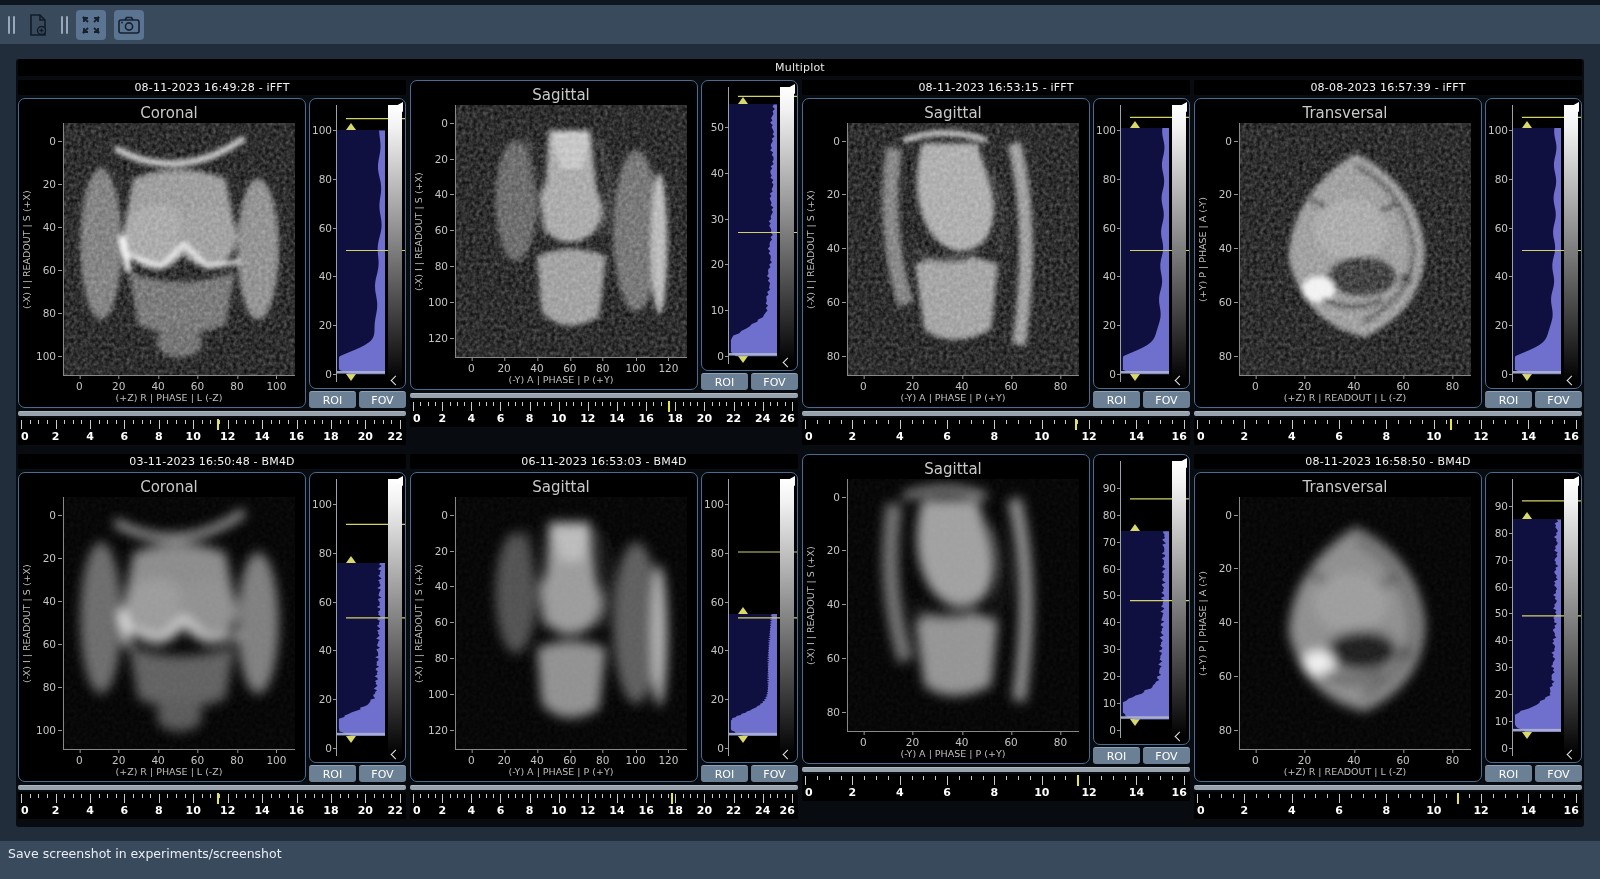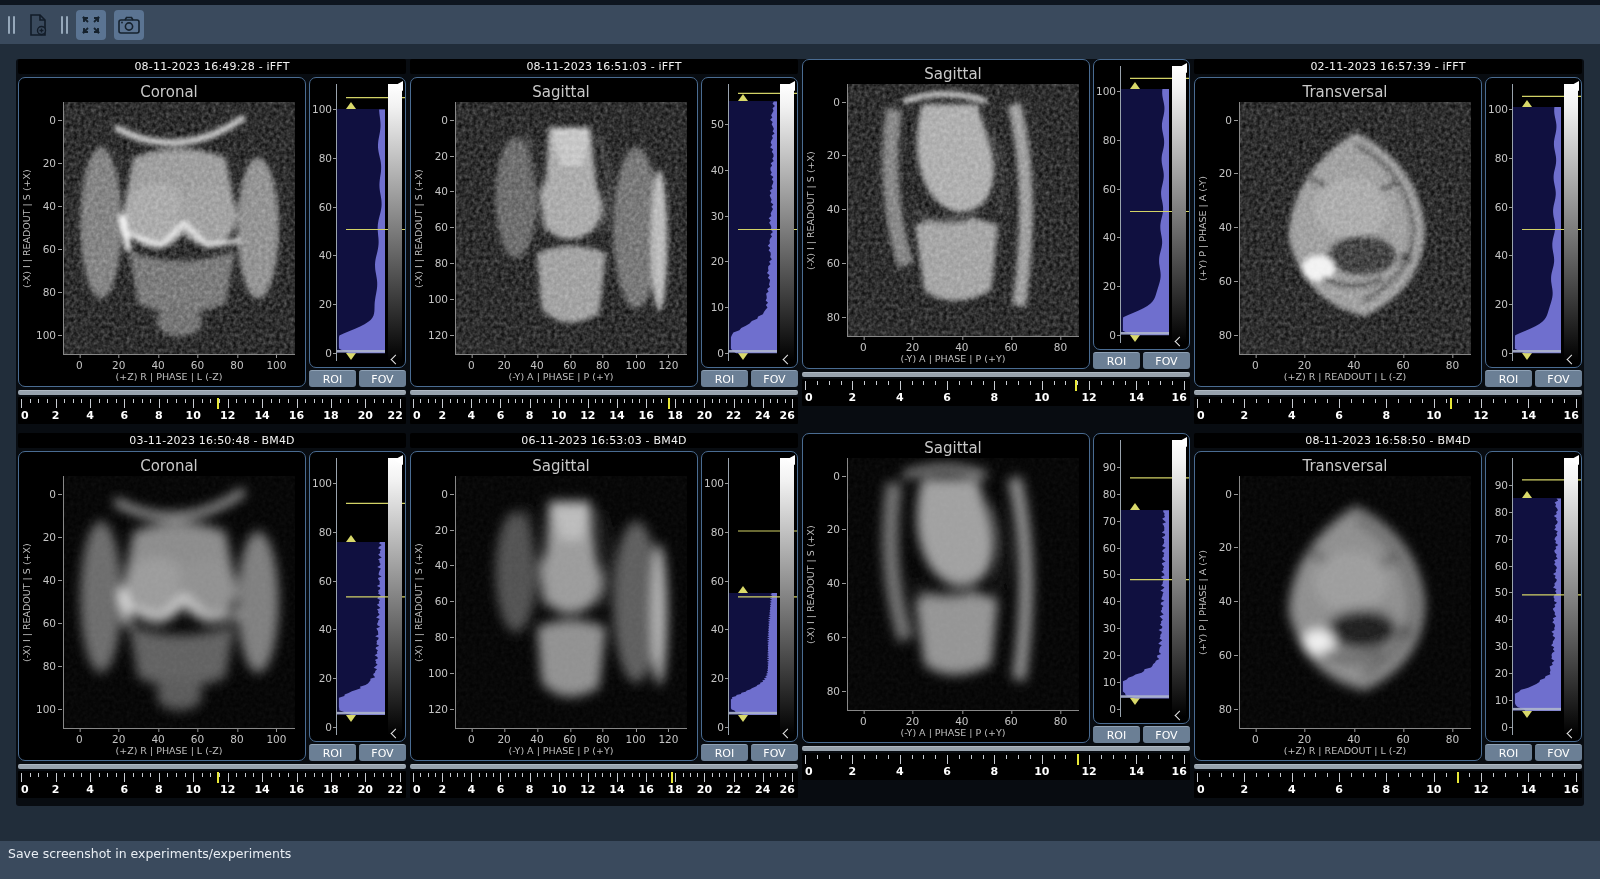--- a/index.html
+++ b/index.html
@@ -209,20 +209,21 @@
       <rect x="2" y="5" width="20" height="13" rx="2" fill="none" stroke="#16222e" stroke-width="1.6"></rect>
       <path d="M8 5 l1.5-2.5 h5 L16 5" fill="none" stroke="#16222e" stroke-width="1.6"></path>
       <circle cx="12" cy="11.5" r="3.6" fill="none" stroke="#16222e" stroke-width="1.6"></circle>
       <circle cx="5" cy="7.5" r="0.9" fill="#16222e"></circle>
     </svg>
   </span>
 </div>
 
 <div class="content">
   <div class="multiplot">
+    <div class="mp-title">Multiplot</div>
     <div class="mp-row" id="row-top">
         <div class="cell">
     <div class="cell-header">
       <span>08-11-2023 16:49:28 - iFFT</span>
     </div>
     <div class="cell-main">
       <div class="plot">
         <div class="plot-title">Coronal</div>
         <div class="ylabel">(-X) I | READOUT | S (+X)</div>
         <div class="yticks">
@@ -353,23 +354,20 @@
             <span class="rl" style="left: 54.0364%;">12</span>
             <span class="rl" style="left: 62.9091%;">14</span>
             <span class="rl" style="left: 71.7818%;">16</span>
             <span class="rl" style="left: 80.6545%;">18</span>
             <span class="rl" style="left: 89.5273%;">20</span>
             <span class="rl" style="left: 98.4%; transform: translateX(-80%);">22</span>
             <div class="rmark" style="left: 51.3745%;"></div>
           </div>
   </div>
         <div class="cell">
-    <div class="cell-header">
-      <span>08-11-2023 16:51:03 - iFFT</span>
-    </div>
     <div class="cell-main">
       <div class="plot">
         <div class="plot-title">Sagittal</div>
         <div class="ylabel">(-X) I | READOUT | S (+X)</div>
         <div class="yticks">
                 <span class="ytick" style="top: 7%;">0</span>
                 <span class="ytick" style="top: 21.1667%;">20</span>
                 <span class="ytick" style="top: 35.3333%;">40</span>
                 <span class="ytick" style="top: 49.5%;">60</span>
                 <span class="ytick" style="top: 63.6667%;">80</span>
@@ -505,20 +503,23 @@
             <span class="rl" style="left: 60.8615%;">16</span>
             <span class="rl" style="left: 68.3692%;">18</span>
             <span class="rl" style="left: 75.8769%;">20</span>
             <span class="rl" style="left: 83.3846%;">22</span>
             <span class="rl" style="left: 90.8923%;">24</span>
             <span class="rl" style="left: 98.4%; transform: translateX(-80%);">26</span>
             <div class="rmark" style="left: 66.4923%;"></div>
           </div>
   </div>
         <div class="cell">
+    <div class="cell-header">
+      <span>08-11-2023 16:53:15 - iFFT</span>
+    </div>
     <div class="cell-main">
       <div class="plot">
         <div class="plot-title">Sagittal</div>
         <div class="ylabel">(-X) I | READOUT | S (+X)</div>
         <div class="yticks">
                 <span class="ytick" style="top: 7%;">0</span>
                 <span class="ytick" style="top: 28.25%;">20</span>
                 <span class="ytick" style="top: 49.5%;">40</span>
                 <span class="ytick" style="top: 70.75%;">60</span>
                 <span class="ytick" style="top: 92%;">80</span>
@@ -625,21 +626,21 @@
             <span class="rl" style="left: 49.6%;">8</span>
             <span class="rl" style="left: 61.8%;">10</span>
             <span class="rl" style="left: 74%;">12</span>
             <span class="rl" style="left: 86.2%;">14</span>
             <span class="rl" style="left: 98.4%; transform: translateX(-80%);">16</span>
             <div class="rmark" style="left: 70.34%;"></div>
           </div>
   </div>
         <div class="cell">
     <div class="cell-header">
-      <span>02-11-2023 16:57:39 - iFFT</span>
+      <span>08-08-2023 16:57:39 - iFFT</span>
     </div>
     <div class="cell-main">
       <div class="plot">
         <div class="plot-title">Transversal</div>
         <div class="ylabel">(+Y) P | PHASE | A (-Y)</div>
         <div class="yticks">
                 <span class="ytick" style="top: 7%;">0</span>
                 <span class="ytick" style="top: 28.25%;">20</span>
                 <span class="ytick" style="top: 49.5%;">40</span>
                 <span class="ytick" style="top: 70.75%;">60</span>
@@ -1297,14 +1298,14 @@
             <span class="rl" style="left: 86.2%;">14</span>
             <span class="rl" style="left: 98.4%; transform: translateX(-80%);">16</span>
             <div class="rmark" style="left: 67.9%;"></div>
           </div>
   </div>
       </div>
   </div>
 </div>
 
 <div class="statusbar">
-  <span>Save screenshot in experiments/experiments</span>
+  <span>Save screenshot in experiments/screenshot</span>
 </div>
 
 </body></html>

